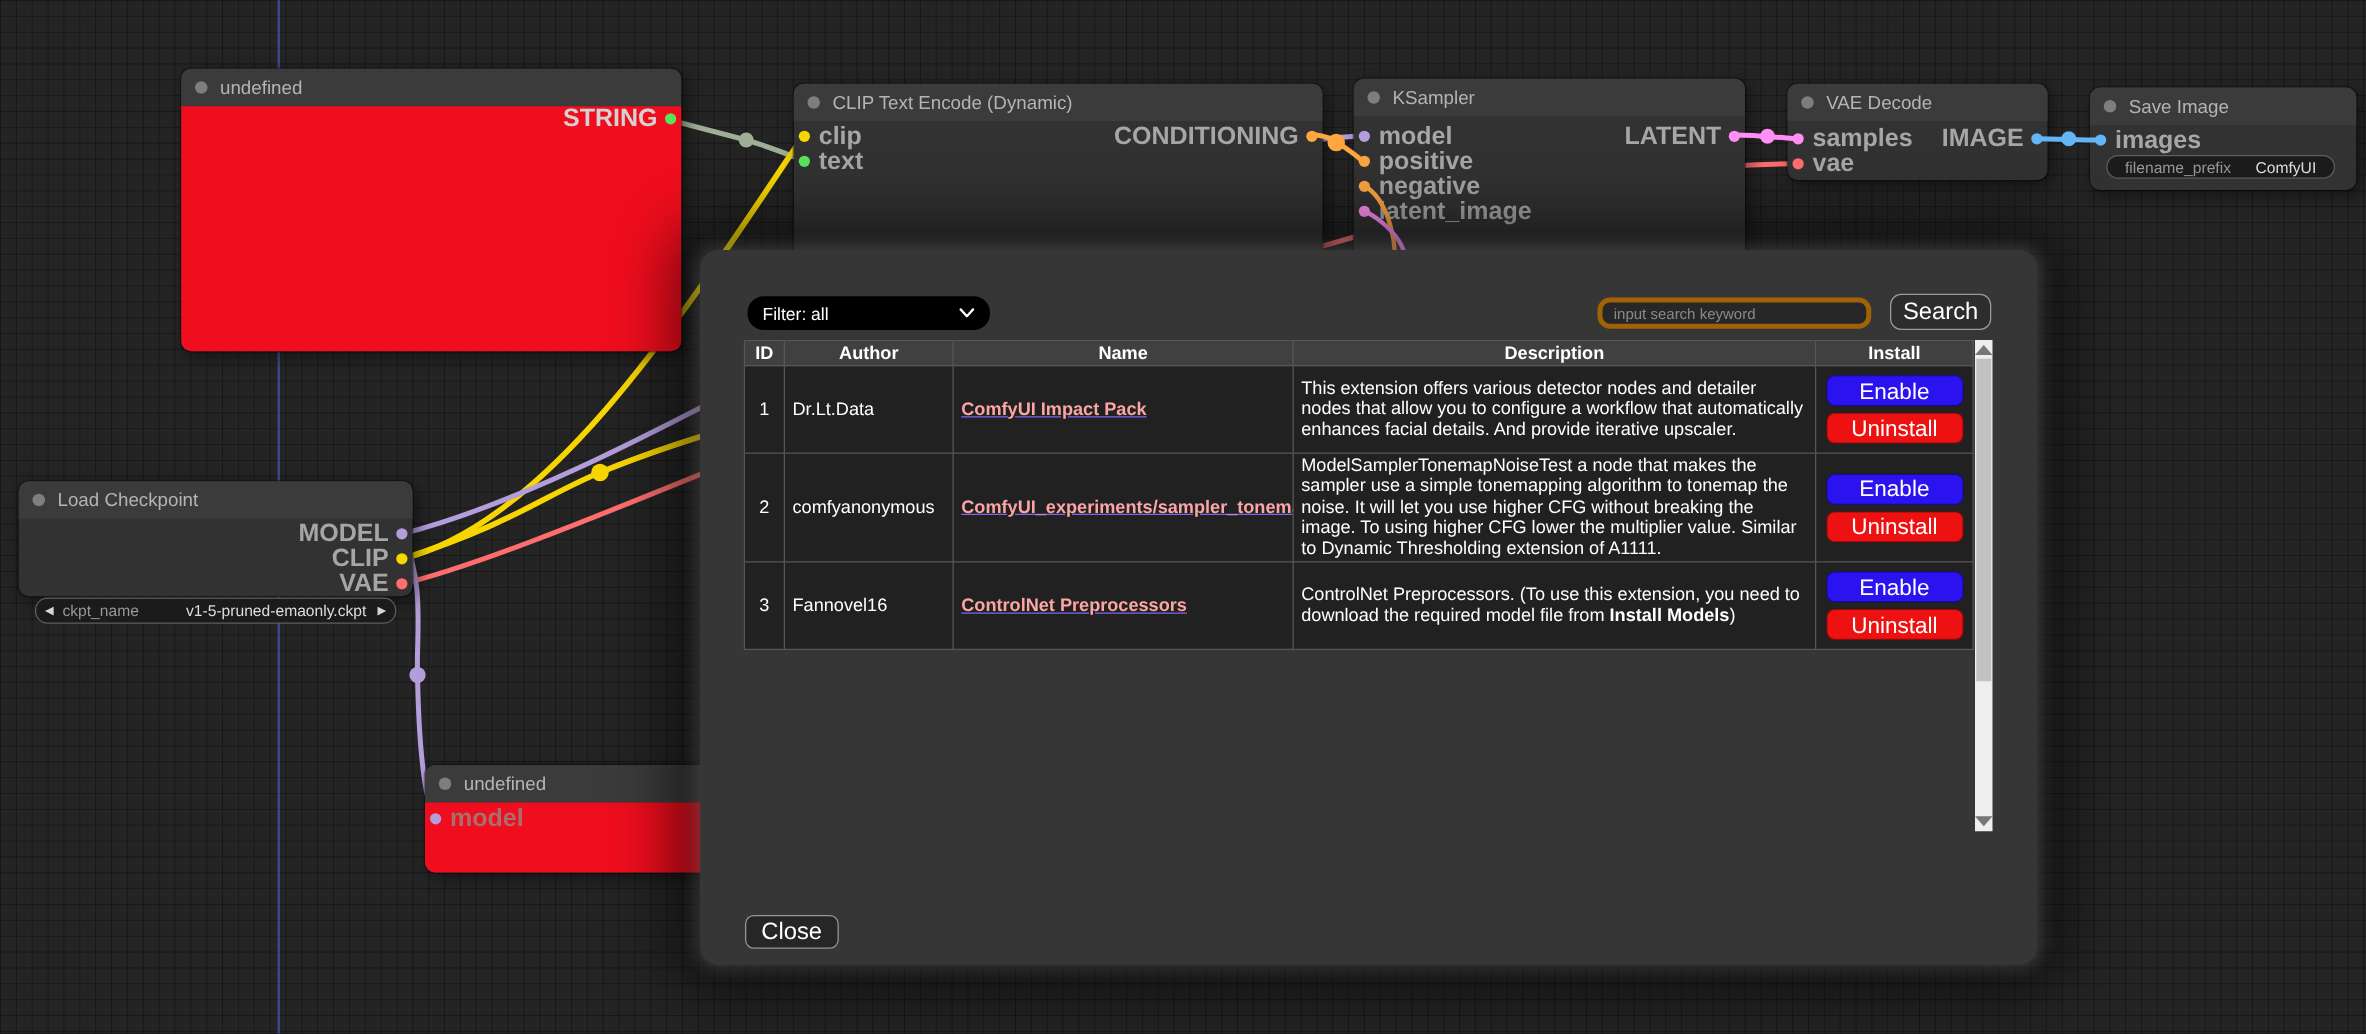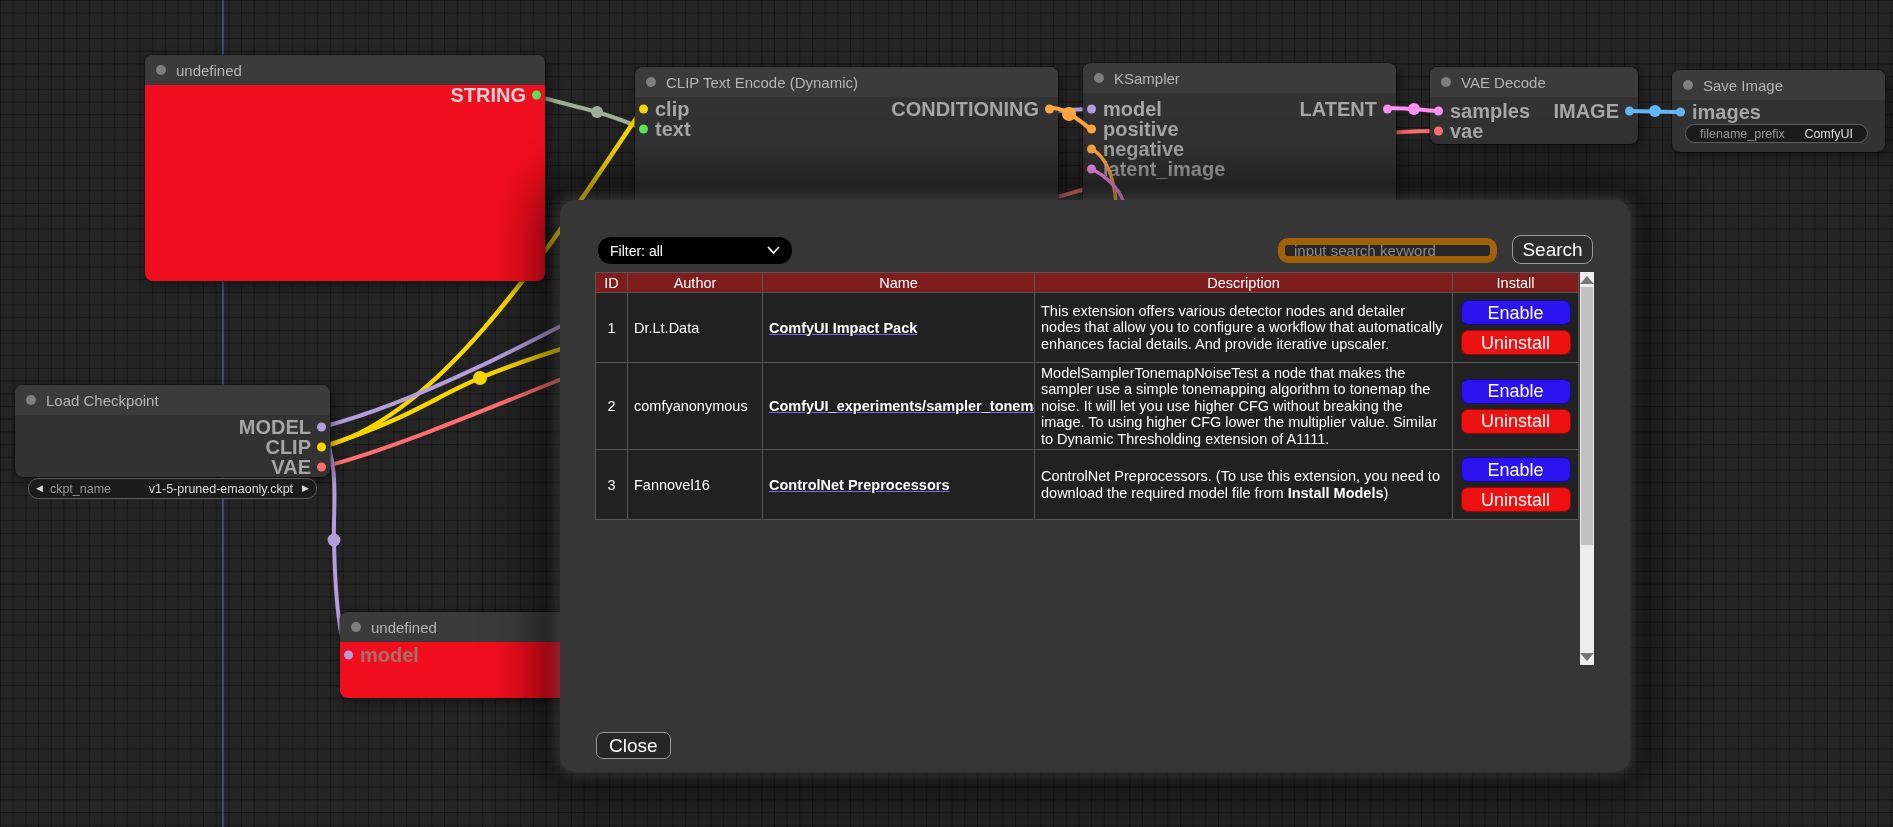--- a/index.html
+++ b/index.html
@@ -41,36 +41,36 @@
 
   
   .modal{position:absolute;left:560px;top:200px;width:1070px;height:572px;
          background:#363636;border-radius:15px;z-index:50;
          box-shadow:0 0 14px 3px rgba(255,255,255,0.16), 0 0 50px 22px rgba(0,0,0,0.55);}
   .filter-select{position:absolute;left:38px;top:37px;width:194px;height:27px;
          background:#000;border-radius:13px;display:flex;align-items:center;
          padding:0 12px;color:#fff;font-size:14px;cursor:pointer;gap:45px;}
   .filter-select svg{margin-left:auto;}
   .search-input{position:absolute;left:718px;top:38px;width:219px;height:25px;
-         background:#272727;border:7px solid #a16207;border-radius:10px;
-         color:#ccc;font-size:15px;padding:0 9px;outline:none;}
+         background:#272727;border:4px solid #a16207;border-radius:10px;
+         color:#ccc;font-size:12px;padding:0 9px;outline:none;}
   .search-input::placeholder{color:#8a8a8a;}
   .search-btn{position:absolute;left:952px;top:35px;width:81px;height:29px;
          background:#2d2d2d;border:1px solid #9a9a9a;border-radius:9px;
          color:#fff;font-size:19px;line-height:25px;text-align:center;cursor:pointer;
          font-family:"Liberation Sans",sans-serif;padding:0;}
   .table-wrap{position:absolute;left:35px;top:72px;}
   table.ext{border-collapse:collapse;table-layout:fixed;width:983px;background:#212121;color:#fff;}
-  table.ext th{background:#7f1d1d;border:1px solid #575757;font-size:14.5px;font-weight:normal;
+  table.ext th{background:#404040;border:1px solid #575757;font-size:14.5px;font-weight:bold;
          height:20px;padding:0;text-align:center;}
   table.ext td{border:1px solid #575757;font-size:14.5px;padding:2px 6px;vertical-align:middle;}
   td.c-id{text-align:center;}
   td.c-desc{vertical-align:top;font-size:14.3px;line-height:16.4px;padding:2px 5px;}
   td.c-name{font-size:14px;font-weight:bold;white-space:nowrap;overflow:hidden;}
-  td.c-name a{color:#ffffff;text-decoration:underline;text-decoration-color:#7b68ee;cursor:pointer;}
+  td.c-name a{color:#fca5a5;text-decoration:underline;text-decoration-color:#7b68ee;cursor:pointer;}
   td.c-install{padding:2px 0;margin-top:27px;}
   .btn{display:block;width:110px;height:25px;margin:5px auto;border-radius:7px;border:1px solid rgba(0,0,0,0.4);
        color:#fff;font-size:18px;line-height:22px;text-align:center;cursor:pointer;
        font-family:"Liberation Sans",sans-serif;padding:0;}
   .btn.enable{background:#2a13ef;}
   .btn.uninstall{background:#ee1111;}
   .sbar{position:absolute;left:1020px;top:72px;width:14px;height:393px;background:#eeeeee;}
   .sbar .thumb{position:absolute;left:1px;top:15px;width:12px;height:258px;background:#c1c1c1;}
   .sbar .arr{position:absolute;left:0;width:0;height:0;border-left:7px solid transparent;border-right:7px solid transparent;}
   .sbar .arr.up{top:4px;border-bottom:8px solid #777;}

